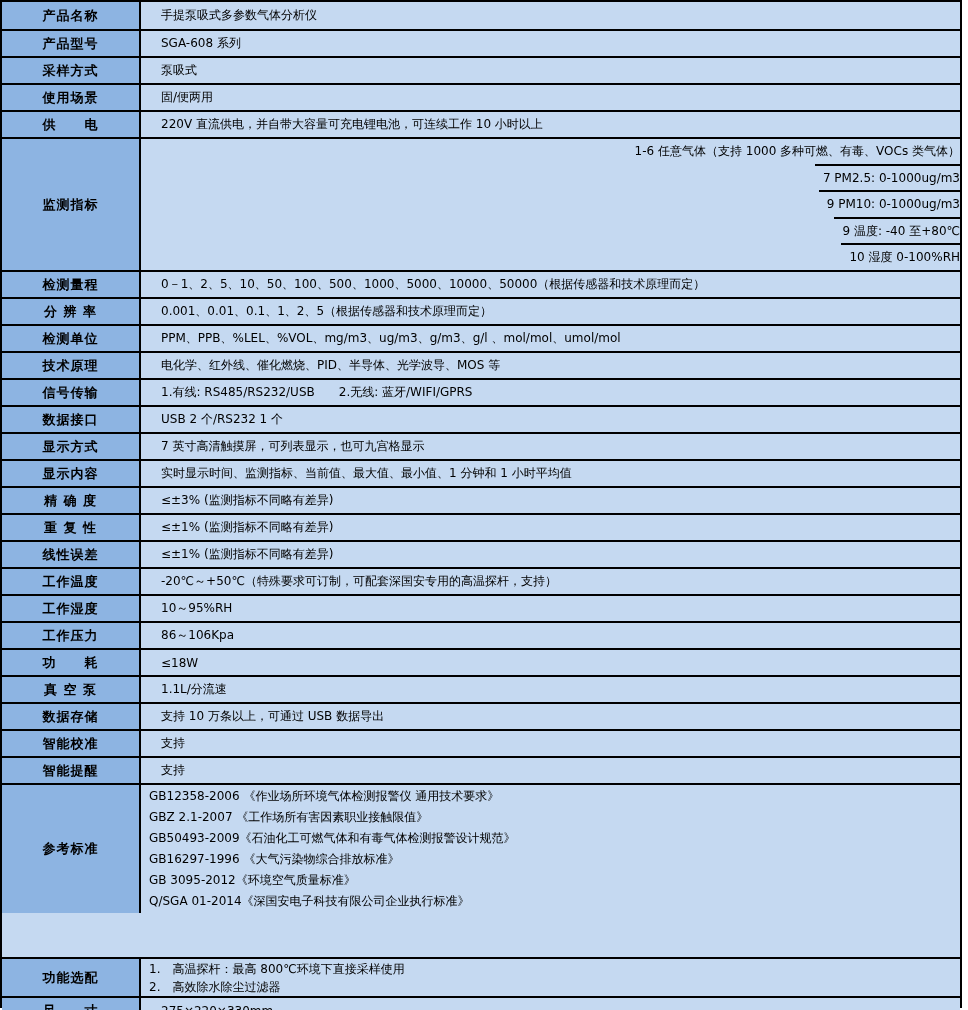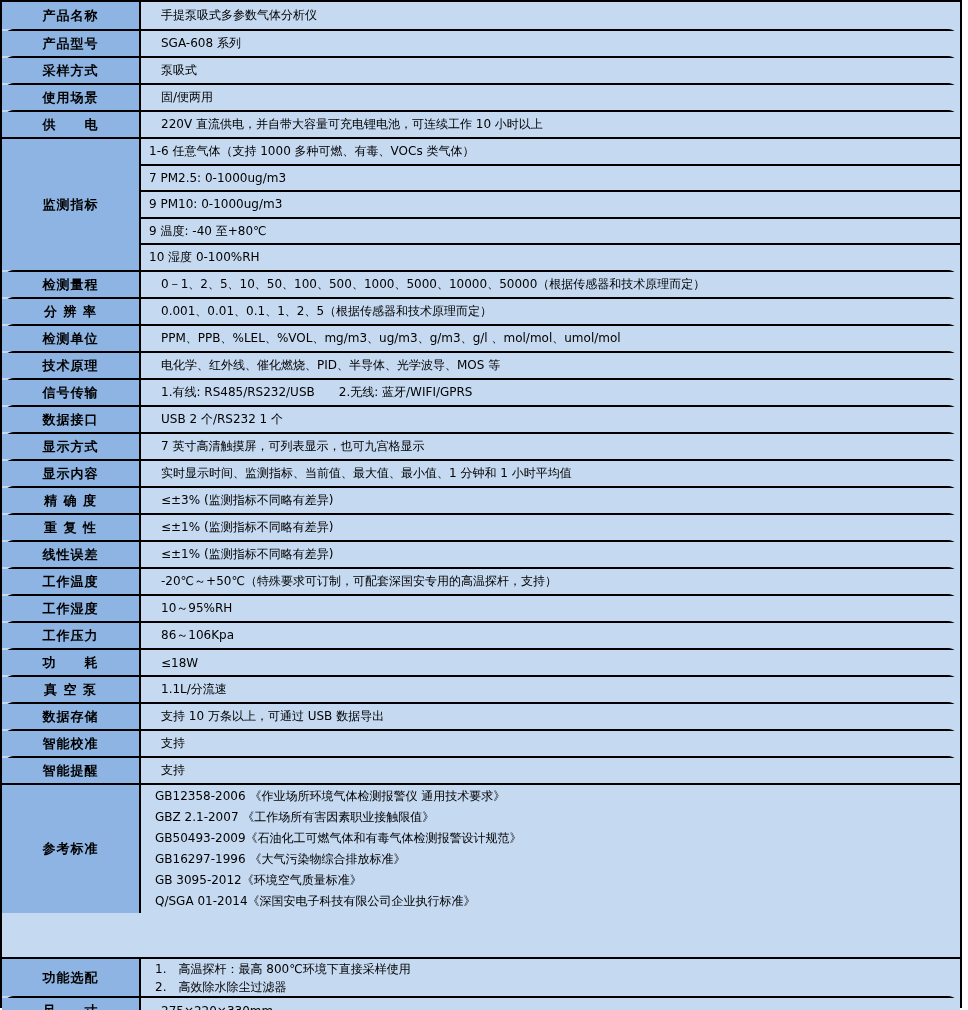--- a/index.html
+++ b/index.html
@@ -19,21 +19,21 @@
     display: flex;
     flex-direction: column;
     background: #C5D9F1;
   }
   .row {
     display: flex;
     border-top: 2px solid #000;
     flex-shrink: 0;
   }
   .row:first-child { border-top: none; }
-  .row.std { height: 27px; border-radius: 12px; }
+  .row.std { height: 27px; }
   .row.grp-monitoring { height: 133px; }
   .row.grp-standards { height: 130px; }
   .row.grp-options { height: 39px; margin-top: 44px; }
   .label-cell {
     width: 139px;
     flex-shrink: 0;
     background: #8DB4E2;
     border-right: 2px solid #000;
     display: flex;
     align-items: center;
@@ -50,39 +50,40 @@
     align-items: center;
     padding-left: 20px;
     font-size: 12px;
     overflow: hidden;
     white-space: nowrap;
   }
   .sub-col {
     flex: 1;
     display: flex;
     flex-direction: column;
+    align-items: flex-end;
   }
   .sub-row {
     flex: 1;
     border-top: 2px solid #000;
     background: #C5D9F1;
     display: flex;
     align-items: center;
     padding-left: 8px;
     font-size: 12px;
     white-space: nowrap;
   }
   .sub-row:first-child { border-top: none; }
   .multiline-cell {
     flex: 1;
     background: #C5D9F1;
     display: flex;
     flex-direction: column;
     justify-content: center;
-    padding-left: 14px;
+    padding-left: 8px;
     font-size: 12px;
   }
   .grp-standards .multiline-cell .line { line-height: 21px; white-space: nowrap; }
   .grp-options .multiline-cell .line { line-height: 18px; white-space: nowrap; }
 </style>
 </head>
 <body>
 
 <div class="spec-table">
 

